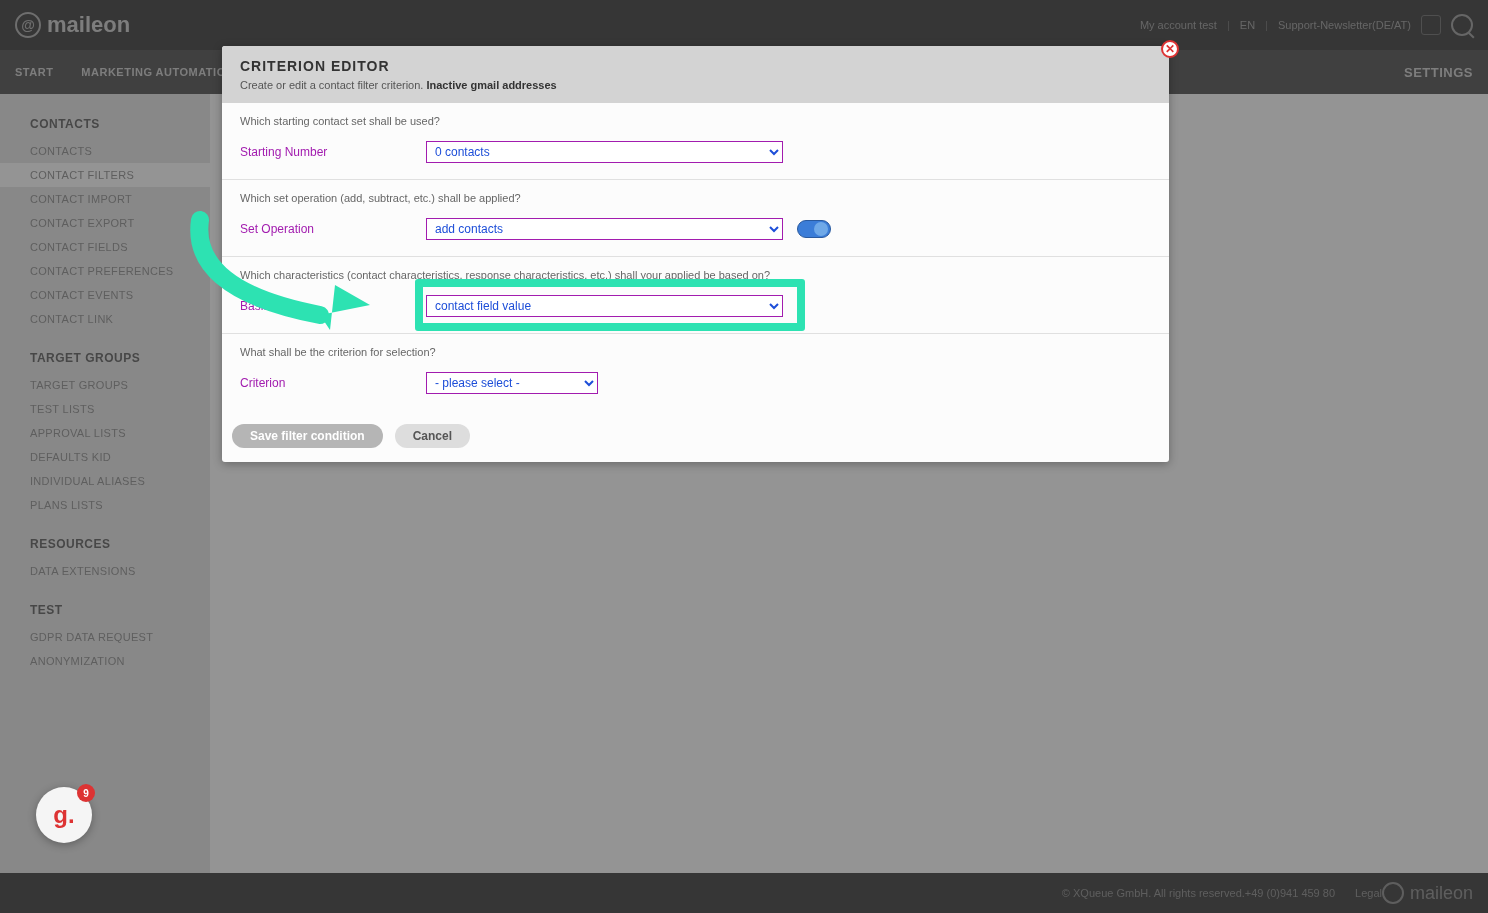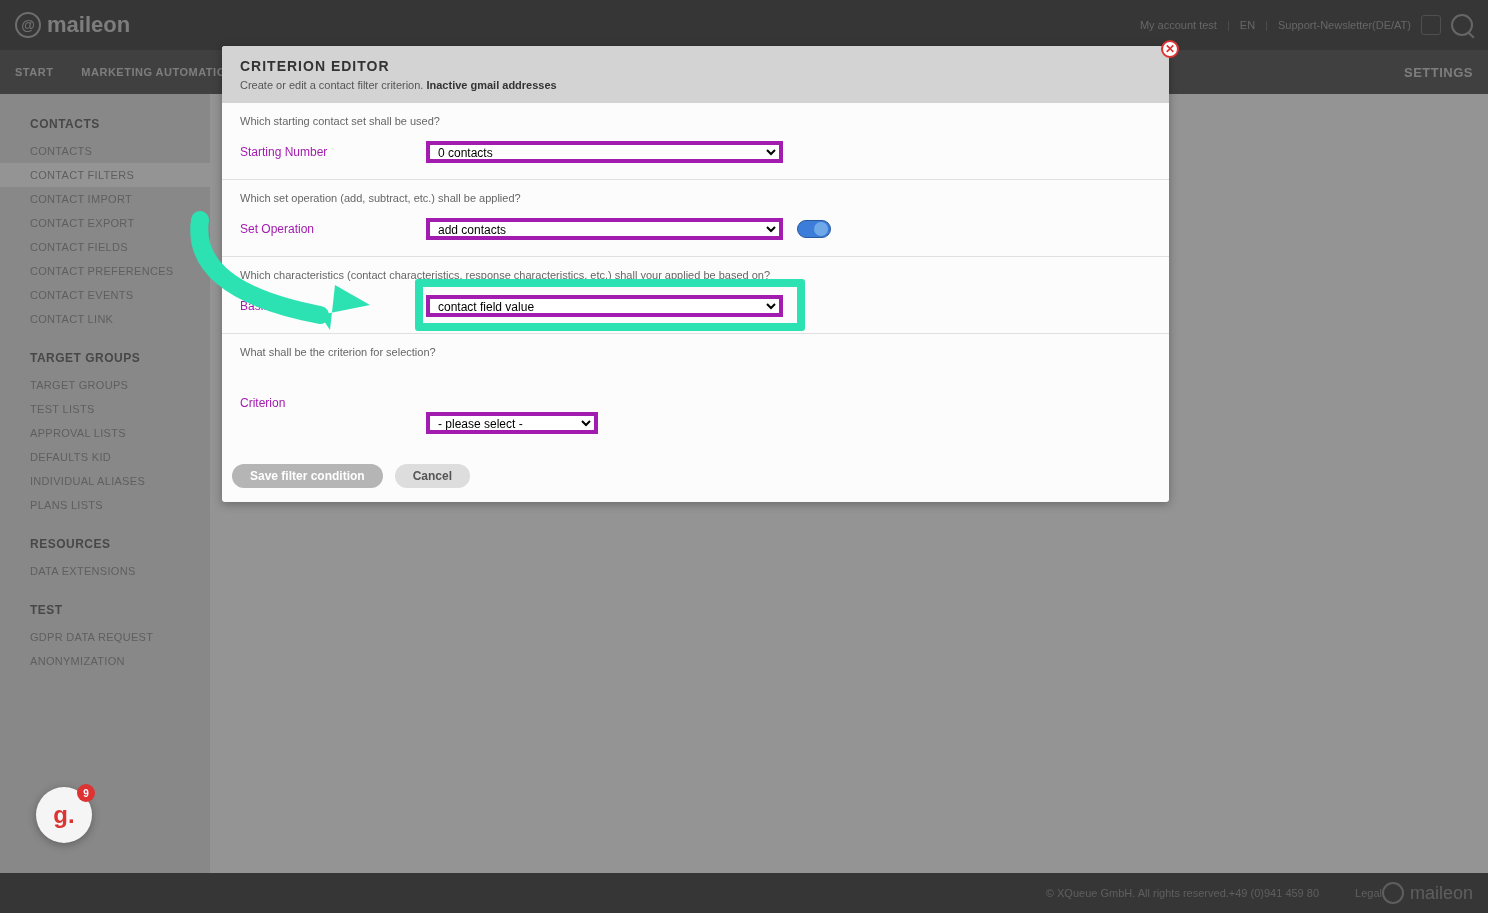--- a/index.html
+++ b/index.html
@@ -22,39 +22,39 @@
 .nav-settings { color: #ccc; font-size: 13px; font-weight: bold; letter-spacing: 0.5px; }
 
 .main-area { display: flex; height: calc(100% - 94px - 40px); }
 .sidebar { width: 210px; background: #e5e5e5; padding: 15px 0; }
 .sidebar-section-title { color: #555; font-size: 12px; font-weight: bold; letter-spacing: 0.5px; padding: 8px 30px; }
 .sidebar-item { color: #888; font-size: 11px; padding: 6px 30px; letter-spacing: 0.3px; }
 .sidebar-item.active { background: #ffffff; }
 .content { flex: 1; background: #fff; }
 
 .footer { position: absolute; bottom: 0; left: 0; right: 0; height: 40px; background: #2f2f2f; display: flex; align-items: center; justify-content: flex-end; padding: 0 15px; color: #888; font-size: 11px; }
-.footer-center { display: flex; align-items: center; gap: 36px; }
+.footer-center { display: flex; align-items: center; gap: 20px; }
 .footer-logo { display: flex; align-items: center; gap: 6px; color: #888; font-size: 18px; }
 .footer-logo-circle { width: 22px; height: 22px; border: 2px solid #888; border-radius: 50%; }
 
 .overlay { position: absolute; inset: 0; background: rgba(60,60,60,0.55); }
 
 .dialog { position: absolute; top: 46px; left: 222px; width: 947px; background: #fcfcfc; border-radius: 3px; box-shadow: 0 2px 10px rgba(0,0,0,0.3); }
 .dialog-close { position: absolute; top: -6px; right: -10px; width: 18px; height: 18px; background: #fff; border: 2px solid #d33; border-radius: 50%; display: flex; align-items: center; justify-content: center; color: #d33; font-size: 12px; font-weight: bold; cursor: pointer; }
 .dialog-header { background: #d3d3d3; padding: 12px 18px; border-radius: 3px 3px 0 0; }
 .dialog-title { color: #333; font-size: 14px; font-weight: bold; letter-spacing: 1px; }
 .dialog-subtitle { color: #555; font-size: 11px; margin-top: 5px; }
 .dialog-subtitle .bold { font-weight: bold; color: #333; }
 .dialog-body { padding: 0; }
 .form-section { border-bottom: 1px solid #e0e0e0; padding: 12px 18px 16px; }
 .form-question { color: #666; font-size: 11px; margin-bottom: 14px; }
 .form-row { display: flex; align-items: center; }
 .form-label { width: 186px; color: #a21caf; font-size: 12px; }
-.form-select { width: 357px; height: 22px; border: 4px solid #a21caf; background: #fff; font-size: 12px; padding: 0 4px; color: #000000; }
-.form-select.narrow { width: 172px; margin-top: 40px; }
+.form-select { width: 357px; height: 22px; border: 1px solid #a21caf; background: #fff; font-size: 12px; padding: 0 4px; color: #1d4ed8; }
+.form-select.narrow { width: 172px; }
 .toggle { margin-left: 14px; width: 34px; height: 18px; background: #3b7dd8; border-radius: 9px; position: relative; border: 1px solid #2a5a9e; }
 .toggle::after { content: ''; position: absolute; right: 2px; top: 1px; width: 14px; height: 14px; background: #6fa9e8; border-radius: 50%; }
 .dialog-footer { padding: 14px 10px; display: flex; gap: 12px; }
 .btn { border: none; border-radius: 12px; padding: 5px 18px; font-size: 12px; cursor: pointer; }
 .btn-save { background: #b5b5b5; color: #fff; font-weight: bold; }
 .btn-cancel { background: #ddd; color: #555; font-weight: bold; }
 
 .highlight-box { position: absolute; top: 279px; left: 415px; width: 390px; height: 52px; border: 8px solid #2de2b2; border-radius: 3px; pointer-events: none; }
 .arrow-svg { position: absolute; top: 210px; left: 180px; pointer-events: none; }
 

